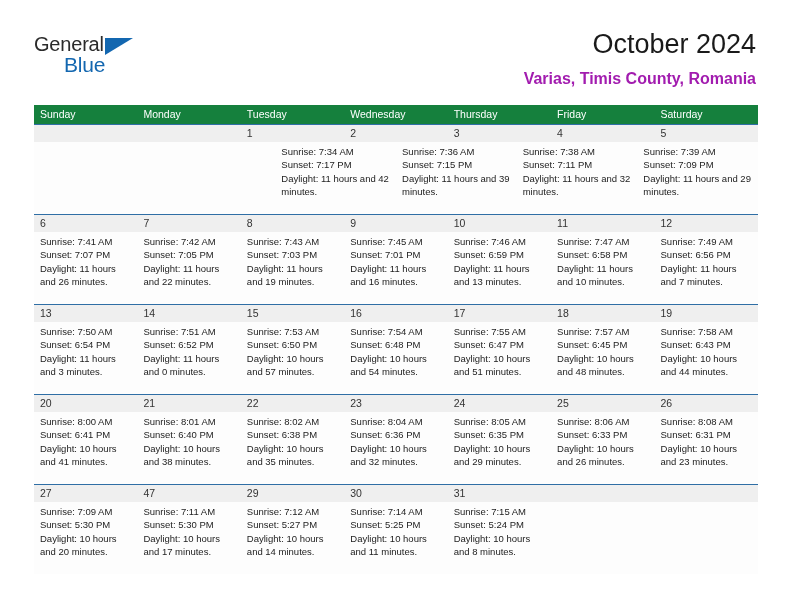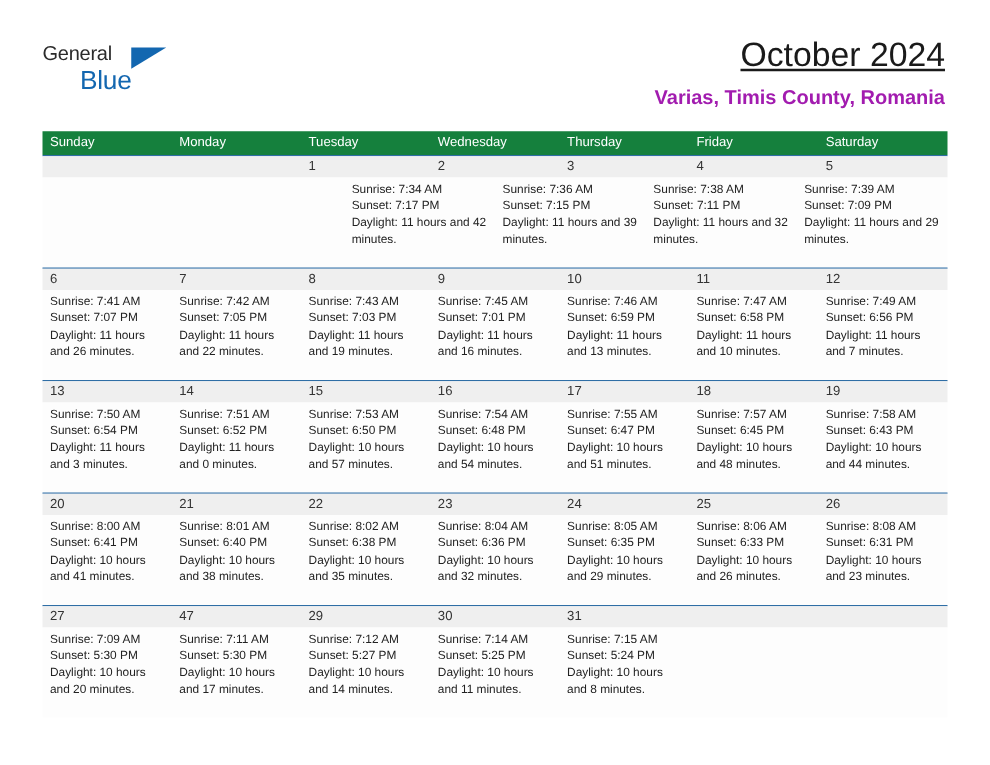--- a/index.html
+++ b/index.html
@@ -32,21 +32,21 @@
     position: absolute;
     left: 34px;
     top: 33px;
     width: 130px;
     height: 52px;
   }
   .logo-general {
     position: absolute;
     left: 0;
     top: 0;
-    font-size: 16px;
+    font-size: 20px;
     color: #2b2b2b;
     letter-spacing: -0.2px;
     line-height: 22px;
   }
   .logo-tri {
     position: absolute;
     left: 71px;
     top: 5px;
     width: 0;
     height: 0;
@@ -67,21 +67,20 @@
     right: 36px;
     top: 28px;
     text-align: right;
   }
   .cal-title {
     font-size: 27px;
     color: #1a1a1a;
     line-height: 32px;
     font-weight: normal;
     margin: 0;
-    text-decoration: underline;
   }
   .cal-subtitle {
     font-size: 16px;
     color: #a21caf;
     line-height: 20px;
     margin: 9px 0 0 0;
     font-weight: bold;
   }
 
   

